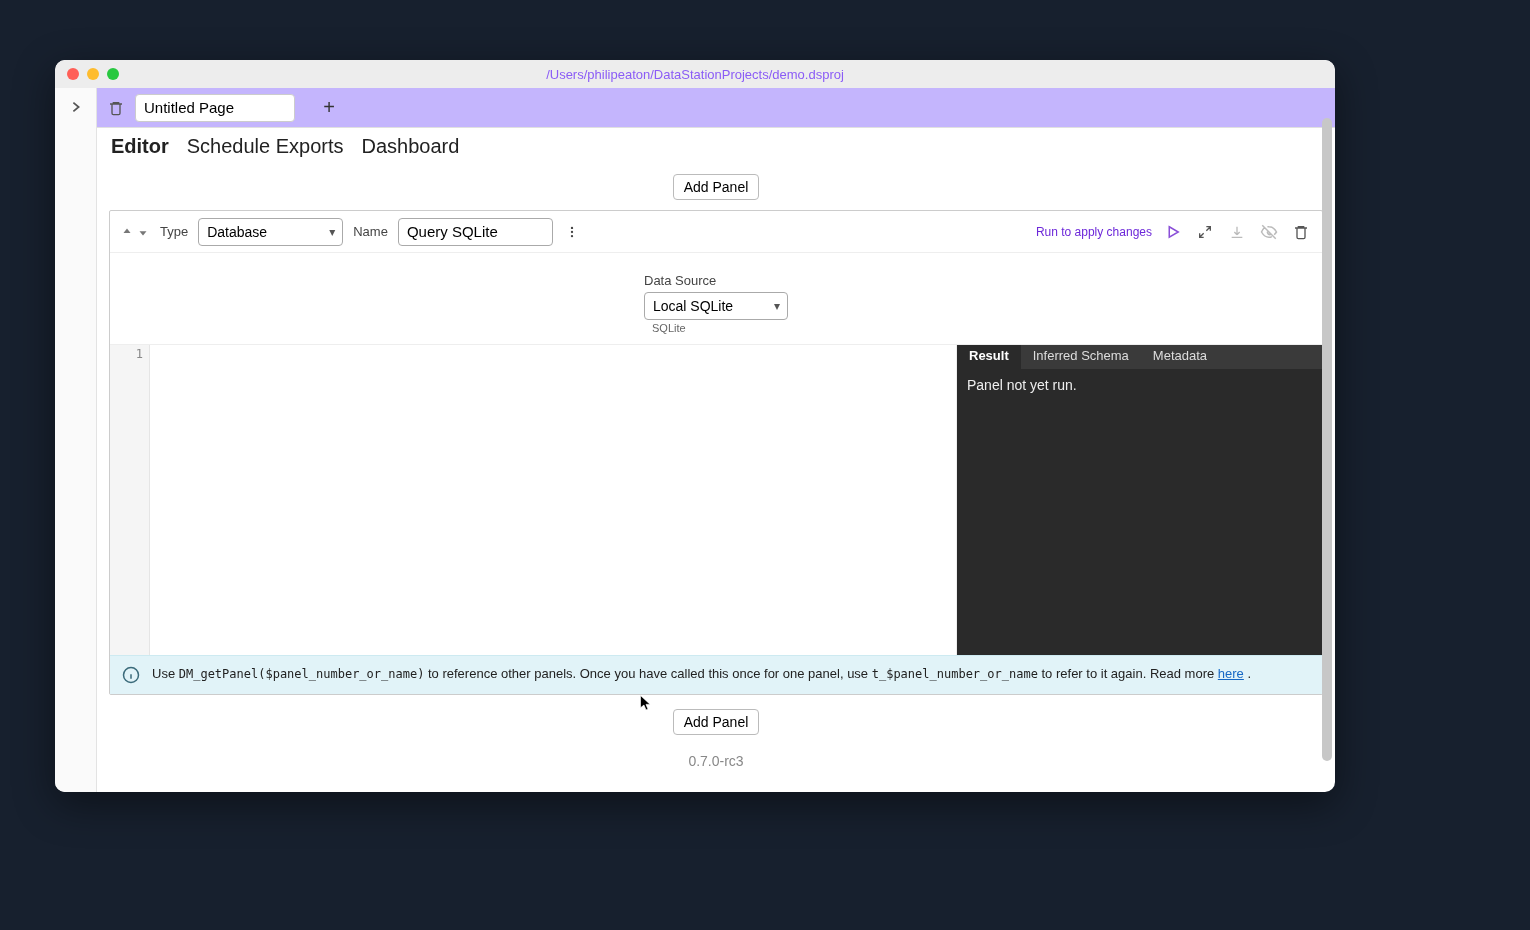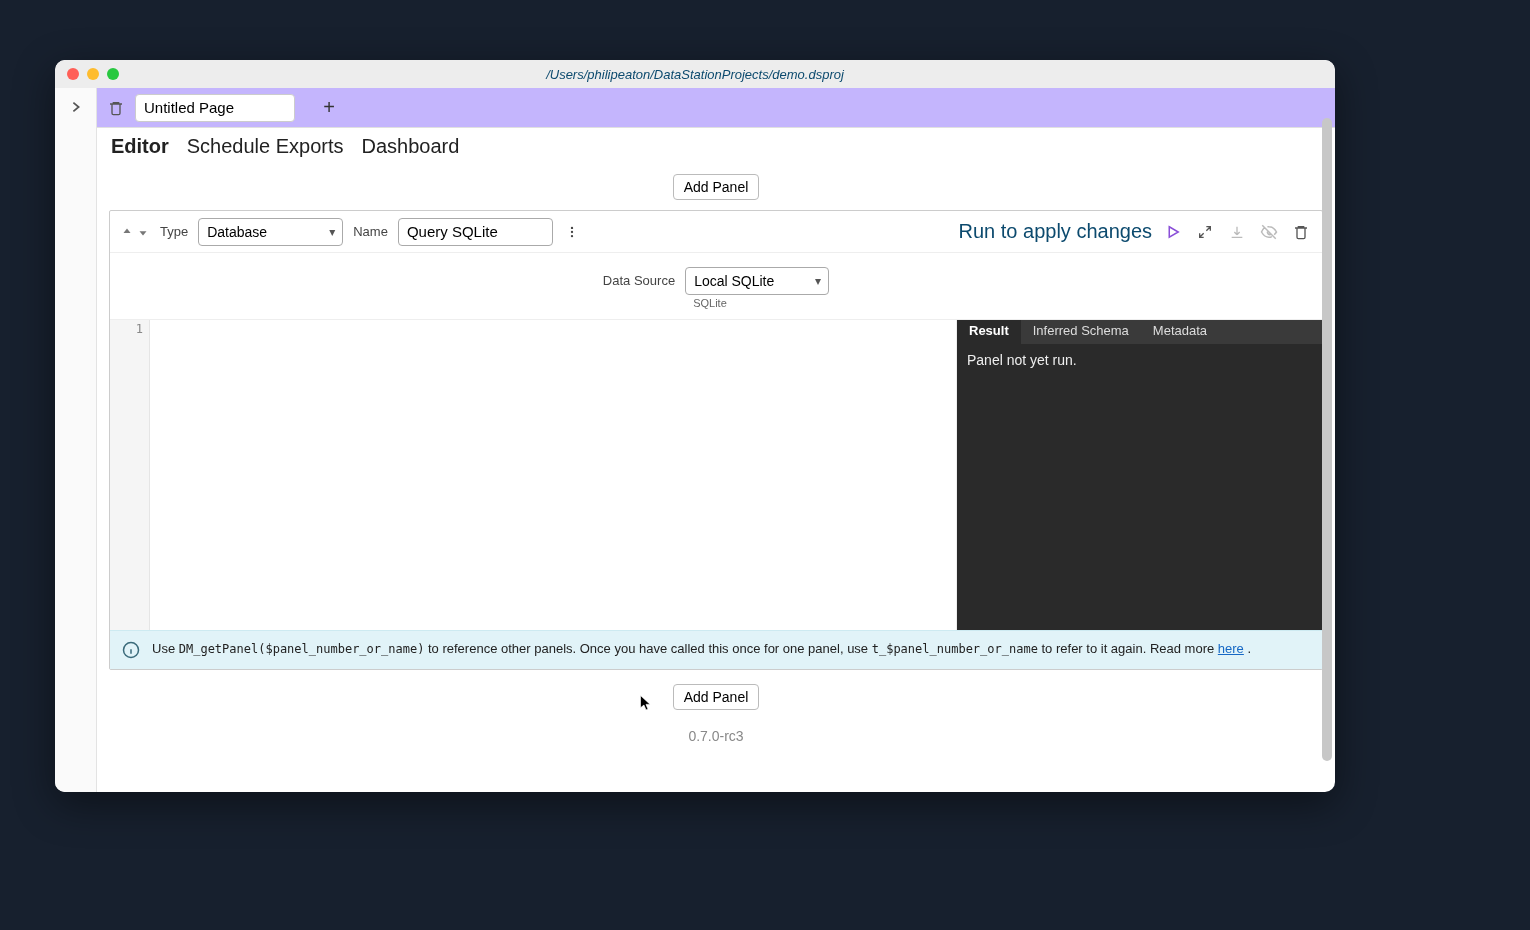--- a/index.html
+++ b/index.html
@@ -31,21 +31,21 @@
       align-items: center;
       position: relative;
       border-top-left-radius: 10px;
       border-top-right-radius: 10px;
     }
     .traffic-lights { display: flex; gap: 8px; padding-left: 12px; }
     .tl { width: 12px; height: 12px; border-radius: 50%; }
     .tl-close { background: #ff5f57; }
     .tl-min { background: #febc2e; }
     .tl-max { background: #28c840; }
-    .title-text { position: absolute; left: 0; right: 0; text-align: center; font-size: 13px; color: #0c4a6e; pointer-events: none; font-style: italic; }
+    .title-text { position: absolute; left: 0; right: 0; text-align: center; font-size: 13px; color: #8b5cf6; pointer-events: none; }
 
     .body { flex: 1; display: flex; overflow: hidden; }
     .leftrail { width: 42px; border-right: 1px solid #e3e3e3; display: flex; justify-content: center; padding-top: 12px; background: #fafafa;}
     .leftrail svg { width: 14px; height: 14px; color: #555; }
 
     .main { flex: 1; display: flex; flex-direction: column; position: relative; }
 
     .tabs-row {
       height: 40px;
       background: #c4b5fd;
@@ -82,27 +82,27 @@
     .select {
       height: 28px; border:1px solid #aaa; border-radius:4px; padding: 0 26px 0 8px;
       font-size: 14px; background:#fff; appearance:none; position:relative; cursor:pointer;
     }
     .select-wrap { position: relative; display:inline-block; }
     .select-wrap::after { content:"▾"; position:absolute; right:8px; top:50%; transform:translateY(-50%); font-size:12px; color:#555; pointer-events:none;}
     .type-select { width: 145px; }
     .name-input { width: 155px; height:28px; border:1px solid #aaa; border-radius:4px; padding:0 8px; font-size:15px; }
     .kebab { width: 18px; height: 28px; display:flex; align-items:center; justify-content:center; cursor:pointer; color:#444;}
     .panel-header-right { margin-left:auto; display:flex; align-items:center; gap: 10px; }
-    .hint-text { font-size: 20px; color:#0c4a6e; }
+    .hint-text { font-size: 12px; color:#6d28d9; }
     .icon-btn { width:22px; height:22px; display:flex; align-items:center; justify-content:center; cursor:pointer; color:#555;}
     .icon-btn.disabled { color:#bbb; cursor:default; }
     .play-icon { color: #8a4fd8; }
 
     .panel-config { padding: 14px 10px 10px 10px; display:flex; align-items:flex-start; justify-content:center; }
-    .cfg-block { display:flex; flex-direction:row; align-items:flex-start; gap:10px;}
+    .cfg-block { display:flex; flex-direction:column; align-items:flex-start; gap:4px;}
     .ds-select { width: 144px; }
     .sub-label { font-size:11px; color:#666; margin-top:2px; margin-left:8px;}
 
     .panel-body { display:flex; border-top:1px solid #eee; }
     .editor-pane { flex:1; display:flex; }
     .gutter { width: 40px; background:#f5f5f5; border-right:1px solid #e5e5e5; text-align:right; padding:2px 6px 0 0; font-size:12px; color:#888; font-family: Menlo, monospace;}
     .code-area { flex:1; background:#fff; min-height: 310px; font-family:Menlo, monospace; font-size:13px; padding:2px 4px; outline:none; border:none; resize:none; border-right:1px solid #eee;}
     .result-pane { width: 365px; display:flex; flex-direction:column; background:#2a2a2a; }
     .result-tabs { height:24px; display:flex; background:#3a3a3a; font-size:13px;}
     .result-tab { padding: 3px 12px; color:#ddd; cursor:pointer; }

